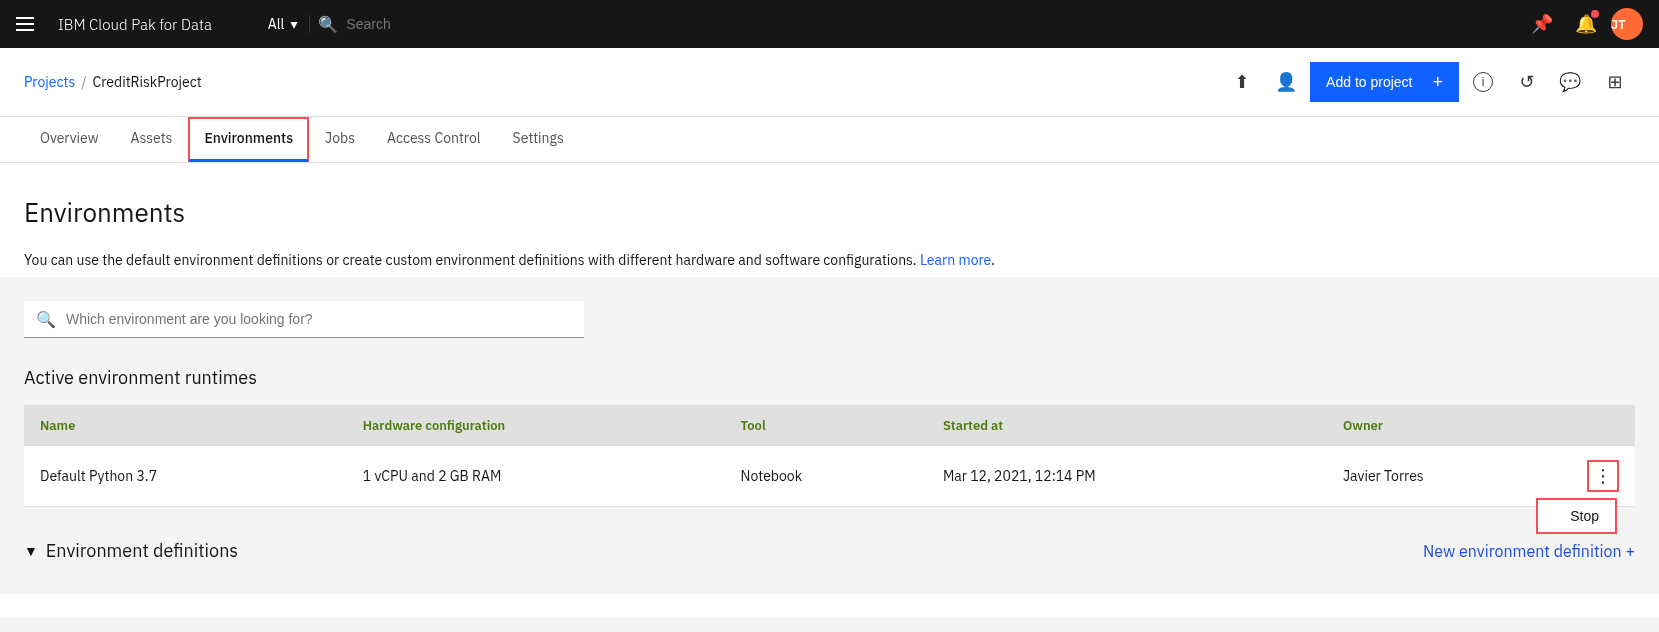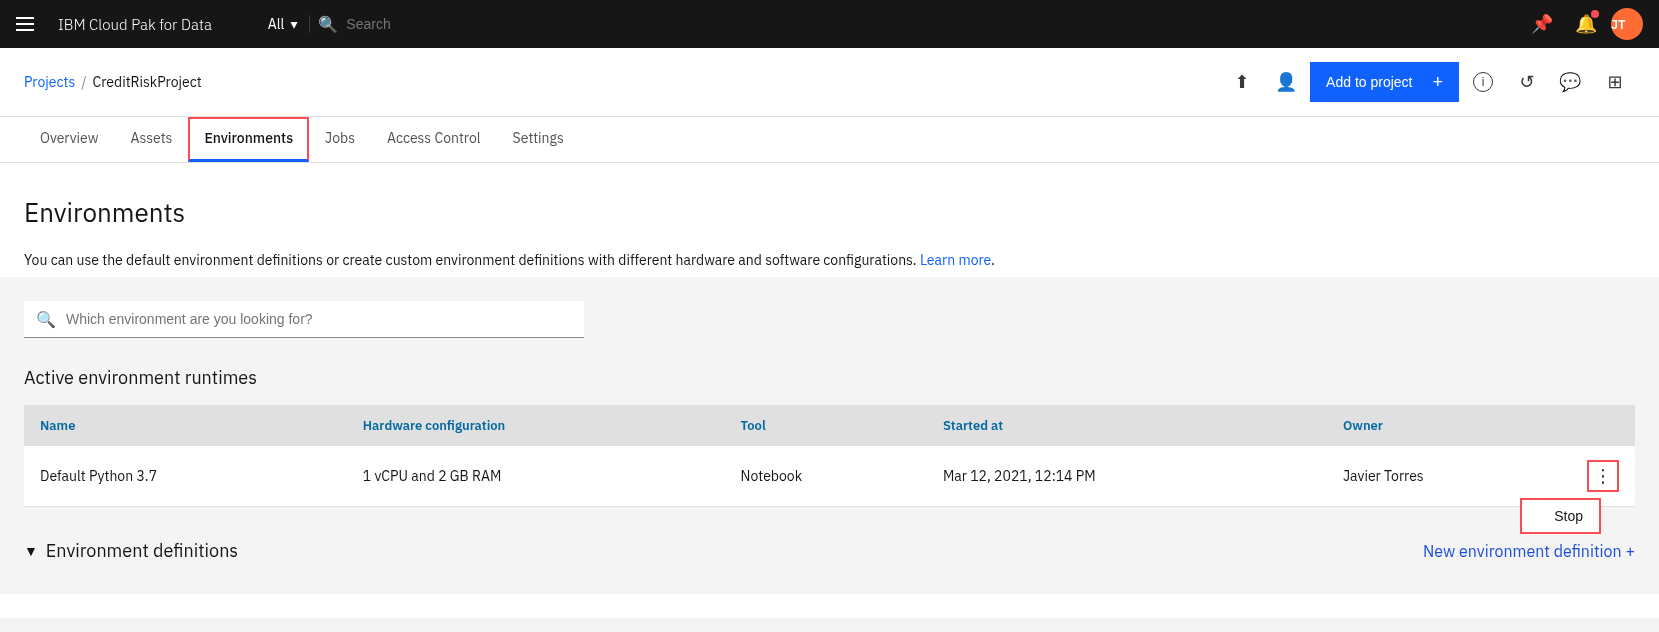--- a/index.html
+++ b/index.html
@@ -175,21 +175,21 @@
       background: #fff;
       font-size: 14px;
     }
     .data-table thead tr {
       background: #e0e0e0;
     }
     .data-table th {
       text-align: left;
       padding: 12px 16px;
       font-weight: 600;
-      color: #0369a1;
+      color: #4d7c0f;
       font-size: 13px;
     }
     .data-table td {
       padding: 14px 16px;
       border-bottom: 1px solid #e0e0e0;
       color: #161616;
     }
 
     .row-actions-cell {
       text-align: right;
@@ -197,21 +197,21 @@
       position: relative;
     }
     .overflow-btn {
       background: none; border: 2px solid #fa4d56; cursor: pointer;
       width: 32px; height: 32px; display: flex; align-items: center; justify-content: center;
       font-size: 18px; color: #161616;
     }
 
     
     .stop-popup {
-      position: absolute; right: 16px; top: 36px;
+      position: absolute; right: 0; top: 36px;
       background: #fff;
       border: 2px solid #fa4d56;
       z-index: 100;
       min-width: 80px;
       padding-left: 16px;
     }
     .stop-popup-item {
       padding: 8px 16px;
       cursor: pointer;
       font-size: 14px;

